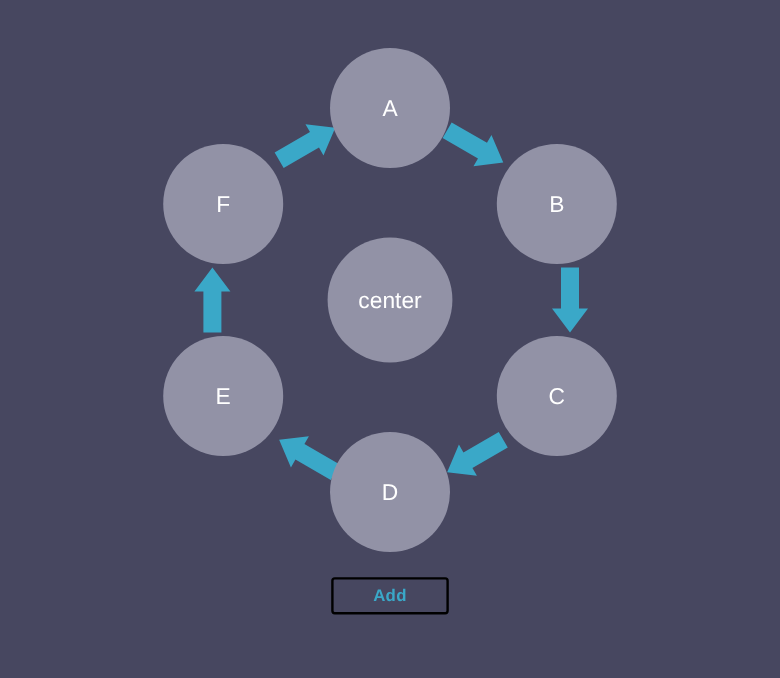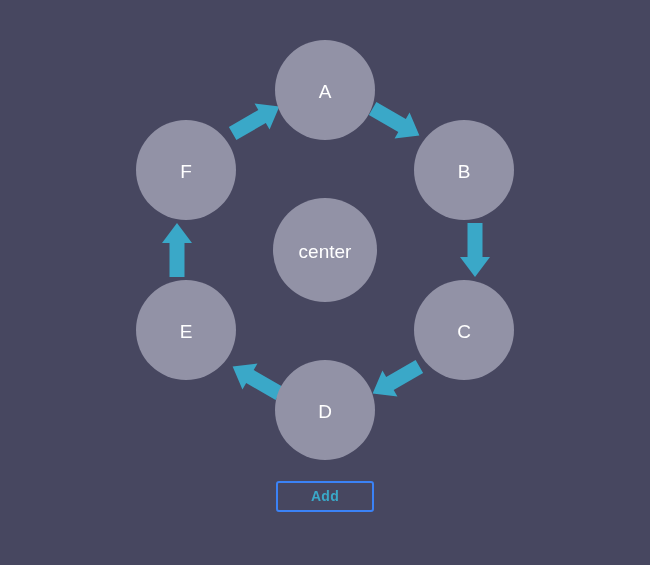--- a/index.html
+++ b/index.html
@@ -47,21 +47,21 @@
   .edge-arrow {
     fill: #3aa8c8;
   }
   .add-button {
     position: absolute;
     left: 276px;
     top: 481px;
     width: 98px;
     height: 31px;
     box-sizing: border-box;
-    border: 2px solid #3b82f6;
+    border: 2px solid #000000;
     border-radius: 3px;
     background: transparent;
     color: #3aa8c8;
     font-family: "Liberation Sans", sans-serif;
     font-size: 14px;
     font-weight: bold;
     letter-spacing: 0.3px;
     cursor: pointer;
     padding: 0;
     line-height: 27px;

